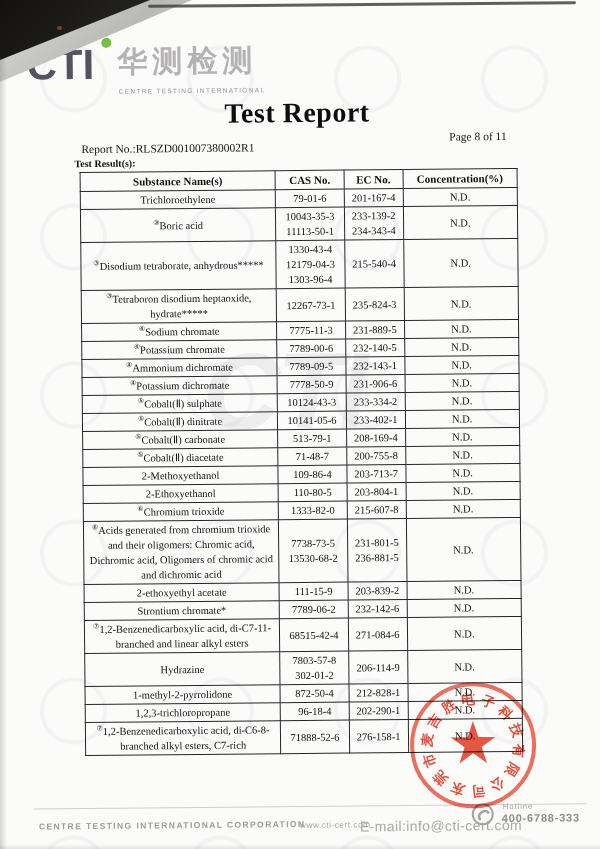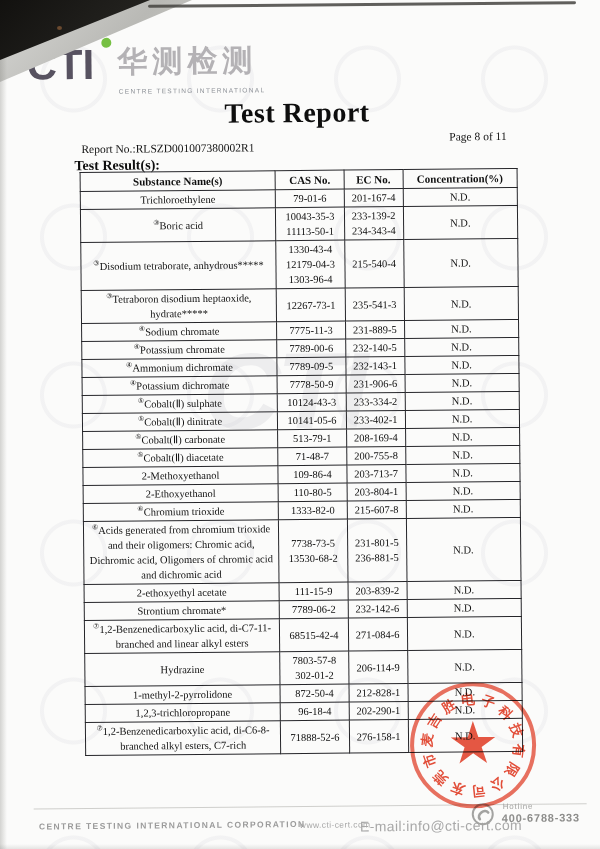--- a/index.html
+++ b/index.html
@@ -59,21 +59,21 @@
   .logo-sub{
     position:absolute;left:122px;top:86px;white-space:nowrap;
     font-family:"Liberation Sans",sans-serif;font-size:6.6px;color:#8f9399;letter-spacing:1.25px;
   }
   .doc-title{
     position:absolute;left:0;top:97px;width:600px;text-align:center;
     font-size:28px;font-weight:bold;color:#0e0e0e;letter-spacing:0.5px;
   }
   .report-no{position:absolute;left:84px;top:141px;font-size:11.5px;color:#141414;}
   .page-no{position:absolute;left:452px;top:132px;font-size:11.5px;color:#141414;}
-  .section-label{position:absolute;left:77px;top:156px;font-size:14px;font-weight:bold;color:#0e0e0e;}
+  .section-label{position:absolute;left:77px;top:156px;font-size:10px;font-weight:bold;color:#0e0e0e;}
 
   .watermark{
     position:absolute;left:203px;top:328px;z-index:0;
     font-family:"Liberation Sans",sans-serif;font-style:italic;font-weight:bold;
     font-size:108px;letter-spacing:-4px;color:rgba(168,168,180,.16);
   }
 
   table.results{
     position:absolute;left:82px;top:170px;width:438px;z-index:1;
     border-collapse:collapse;background:transparent;
@@ -186,21 +186,21 @@
           <td class="c-name"><sup class="fn">③</sup>Disodium tetraborate, anhydrous*****</td>
           <td class="c-cas multiline">1330-43-4
 12179-04-3
 1303-96-4</td>
           <td class="c-ec multiline">215-540-4</td>
           <td class="c-conc">N.D.</td>
         </tr>
         <tr>
           <td class="c-name"><sup class="fn">③</sup>Tetraboron disodium heptaoxide, hydrate*****</td>
           <td class="c-cas multiline">12267-73-1</td>
-          <td class="c-ec multiline">235-541-3</td>
+          <td class="c-ec multiline">235-824-3</td>
           <td class="c-conc">N.D.</td>
         </tr>
         <tr>
           <td class="c-name"><sup class="fn">④</sup>Sodium chromate</td>
           <td class="c-cas multiline">7775-11-3</td>
           <td class="c-ec multiline">231-889-5</td>
           <td class="c-conc">N.D.</td>
         </tr>
         <tr>
           <td class="c-name"><sup class="fn">④</sup>Potassium chromate</td>

